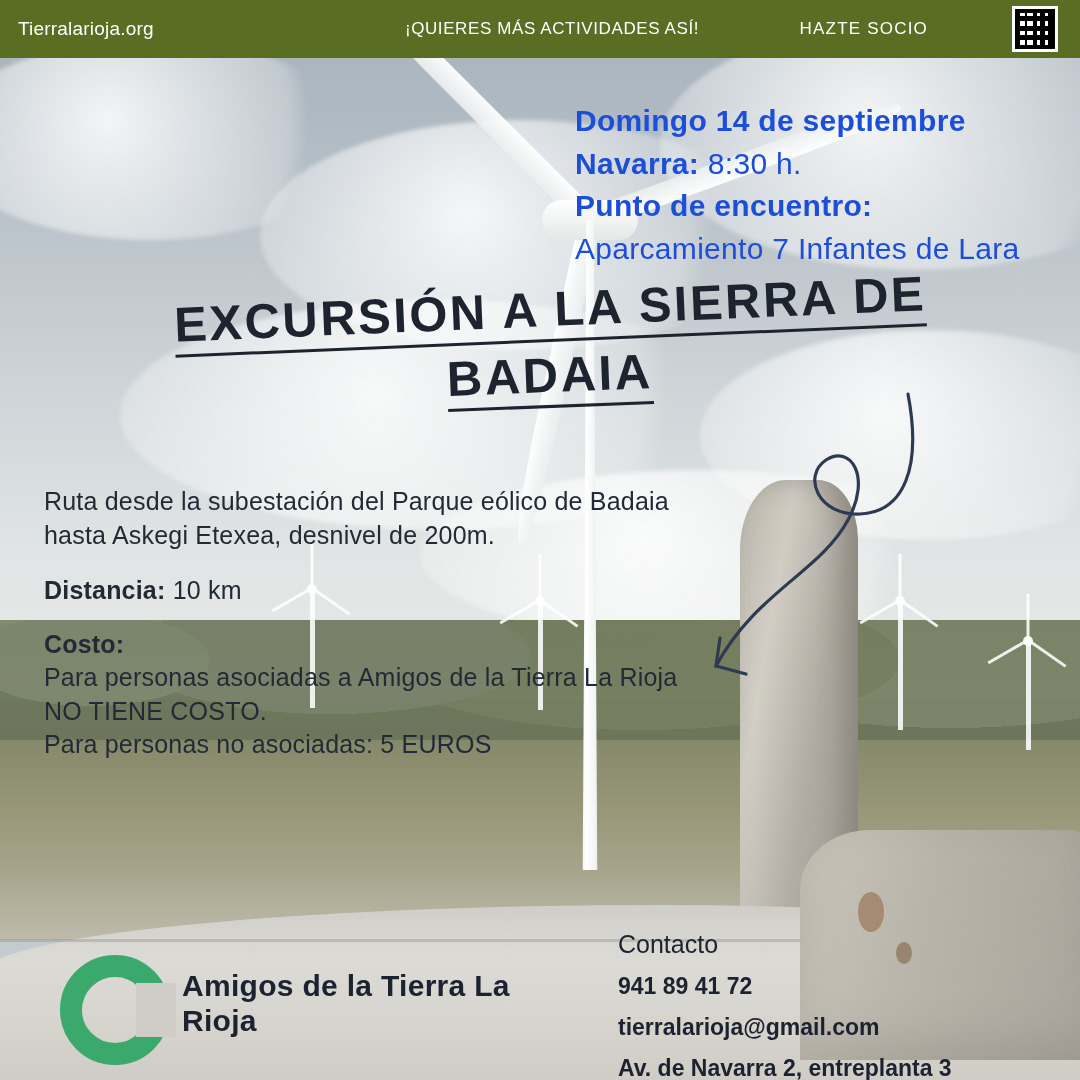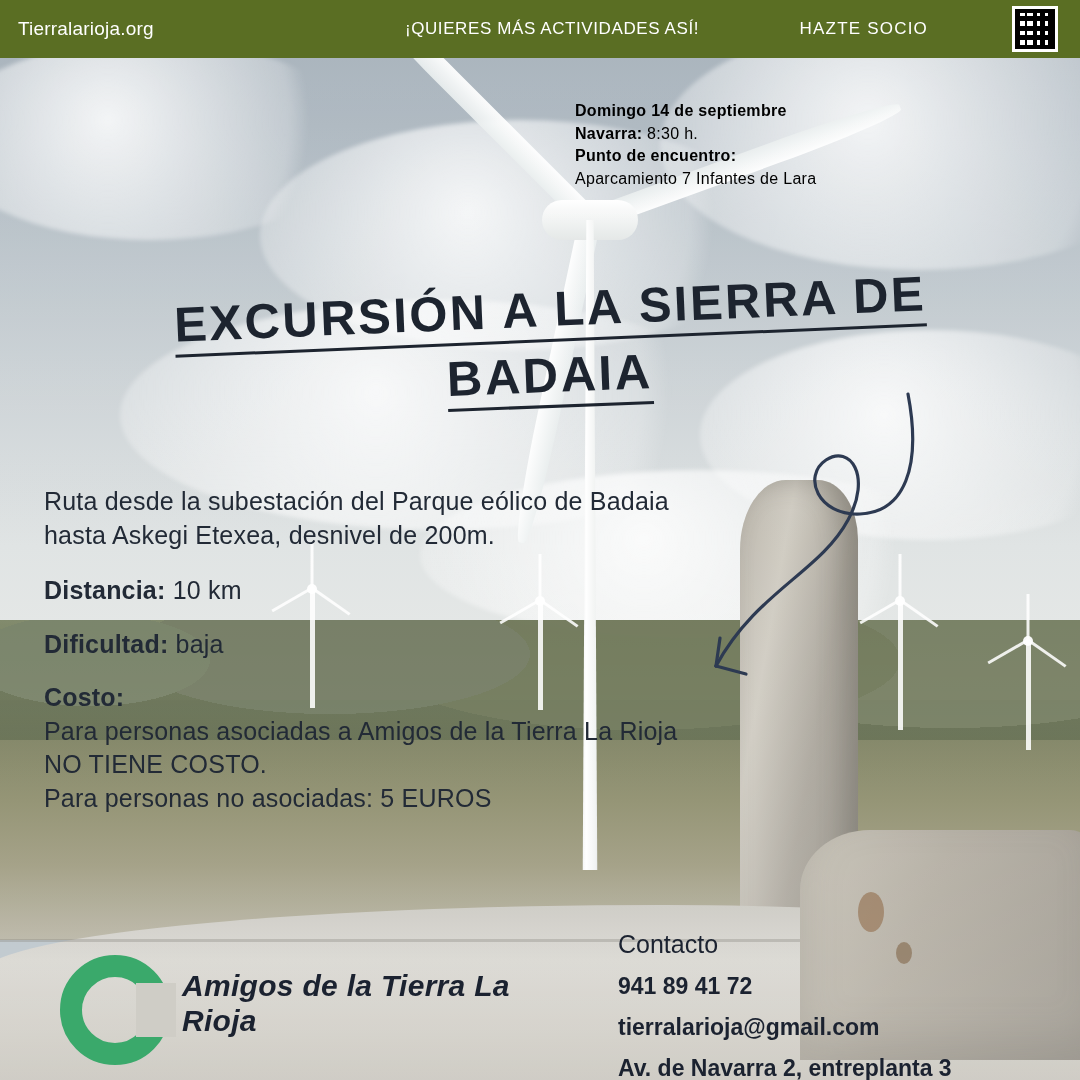--- a/index.html
+++ b/index.html
@@ -144,21 +144,21 @@
   .qr .grid {
     width: 100%; height: 100%;
     background-color: #fff;
     background-image:
       linear-gradient(90deg, #000 0 12%, transparent 12% 24%, #000 24% 30%, transparent 30% 44%, #000 44% 56%, transparent 56% 62%, #000 62% 74%, transparent 74% 82%, #000 82% 100%),
       linear-gradient(0deg, #000 0 10%, transparent 10% 22%, #000 22% 34%, transparent 34% 46%, #000 46% 58%, transparent 58% 70%, #000 70% 82%, transparent 82% 90%, #000 90% 100%);
     background-blend-mode: multiply;
   }
   .meta {
     position: absolute; left: 575px; top: 100px; width: 500px;
-    font-size: 16px; line-height: 1.42; color: #000000; letter-spacing: .3px;
+    font-size: 30px; line-height: 1.42; color: #1d4ed8; letter-spacing: .3px;
   }
   .meta b { font-weight: 700; }
 
   .title {
     position: absolute; left: 120px; top: 282px; width: 860px;
     text-align: center; color: #1d242f;
     font-size: 49px; font-weight: 700; line-height: 1.12;
     letter-spacing: 2.5px;
   }
   .title .l1, .title .l2 { display: inline-block; border-bottom: 3px solid #1d242f; padding-bottom: 2px; }
@@ -184,21 +184,20 @@
     border: 22px solid #3aa96b;
   }
   .logo .gap {
     position: absolute; right: -6px; top: 28px; width: 40px; height: 54px;
     background: #cfcdc6;
   }
   .logo-text {
     position: absolute; left: 182px; top: 968px; width: 360px;
     font-size: 30px; font-weight: 700; line-height: 1.18; color: #1b2230;
     letter-spacing: .3px;
-    font-style: italic;
   }
   .contact {
     position: absolute; left: 618px; top: 932px; width: 440px;
     color: #1b2230; font-size: 21px; line-height: 1.0;
   }
   .contact .head { font-size: 25px; font-weight: 400; margin-bottom: 18px; }
   .contact .line { font-weight: 700; margin-bottom: 18px; font-size: 23px; }
 </style>
 </head>
 <body>
@@ -290,23 +289,20 @@
     <path d="M218 14 C232 88 214 132 170 134 C128 136 112 96 136 80 C160 64 182 96 158 140 C130 192 66 212 26 286" fill="none" stroke="#2d3a52" stroke-width="3.2" stroke-linecap="round"></path>
     <path d="M26 286 L30 258" fill="none" stroke="#2d3a52" stroke-width="3.2" stroke-linecap="round"></path>
     <path d="M26 286 L56 294" fill="none" stroke="#2d3a52" stroke-width="3.2" stroke-linecap="round"></path>
   </svg>
 
   <div class="body">
     <p>Ruta desde la subestación del Parque eólico de Badaia hasta Askegi Etexea, desnivel de 200m.</p>
     <p class="tight">
       <b>Distancia:</b><span> 10 km</span>
     </p>
-    <p class="tight">
-      <b>Dificultad:</b><span> baja</span>
-    </p>
     <p style="margin-bottom:0">
       <b>Costo:</b><br>
       <span>Para personas asociadas a Amigos de la Tierra La Rioja NO TIENE COSTO.</span><br>
       <span>Para personas no asociadas: 5 EUROS</span>
     </p>
   </div>
 
   <div class="logo">
     <div class="ring"></div>
     <div class="gap"></div>

